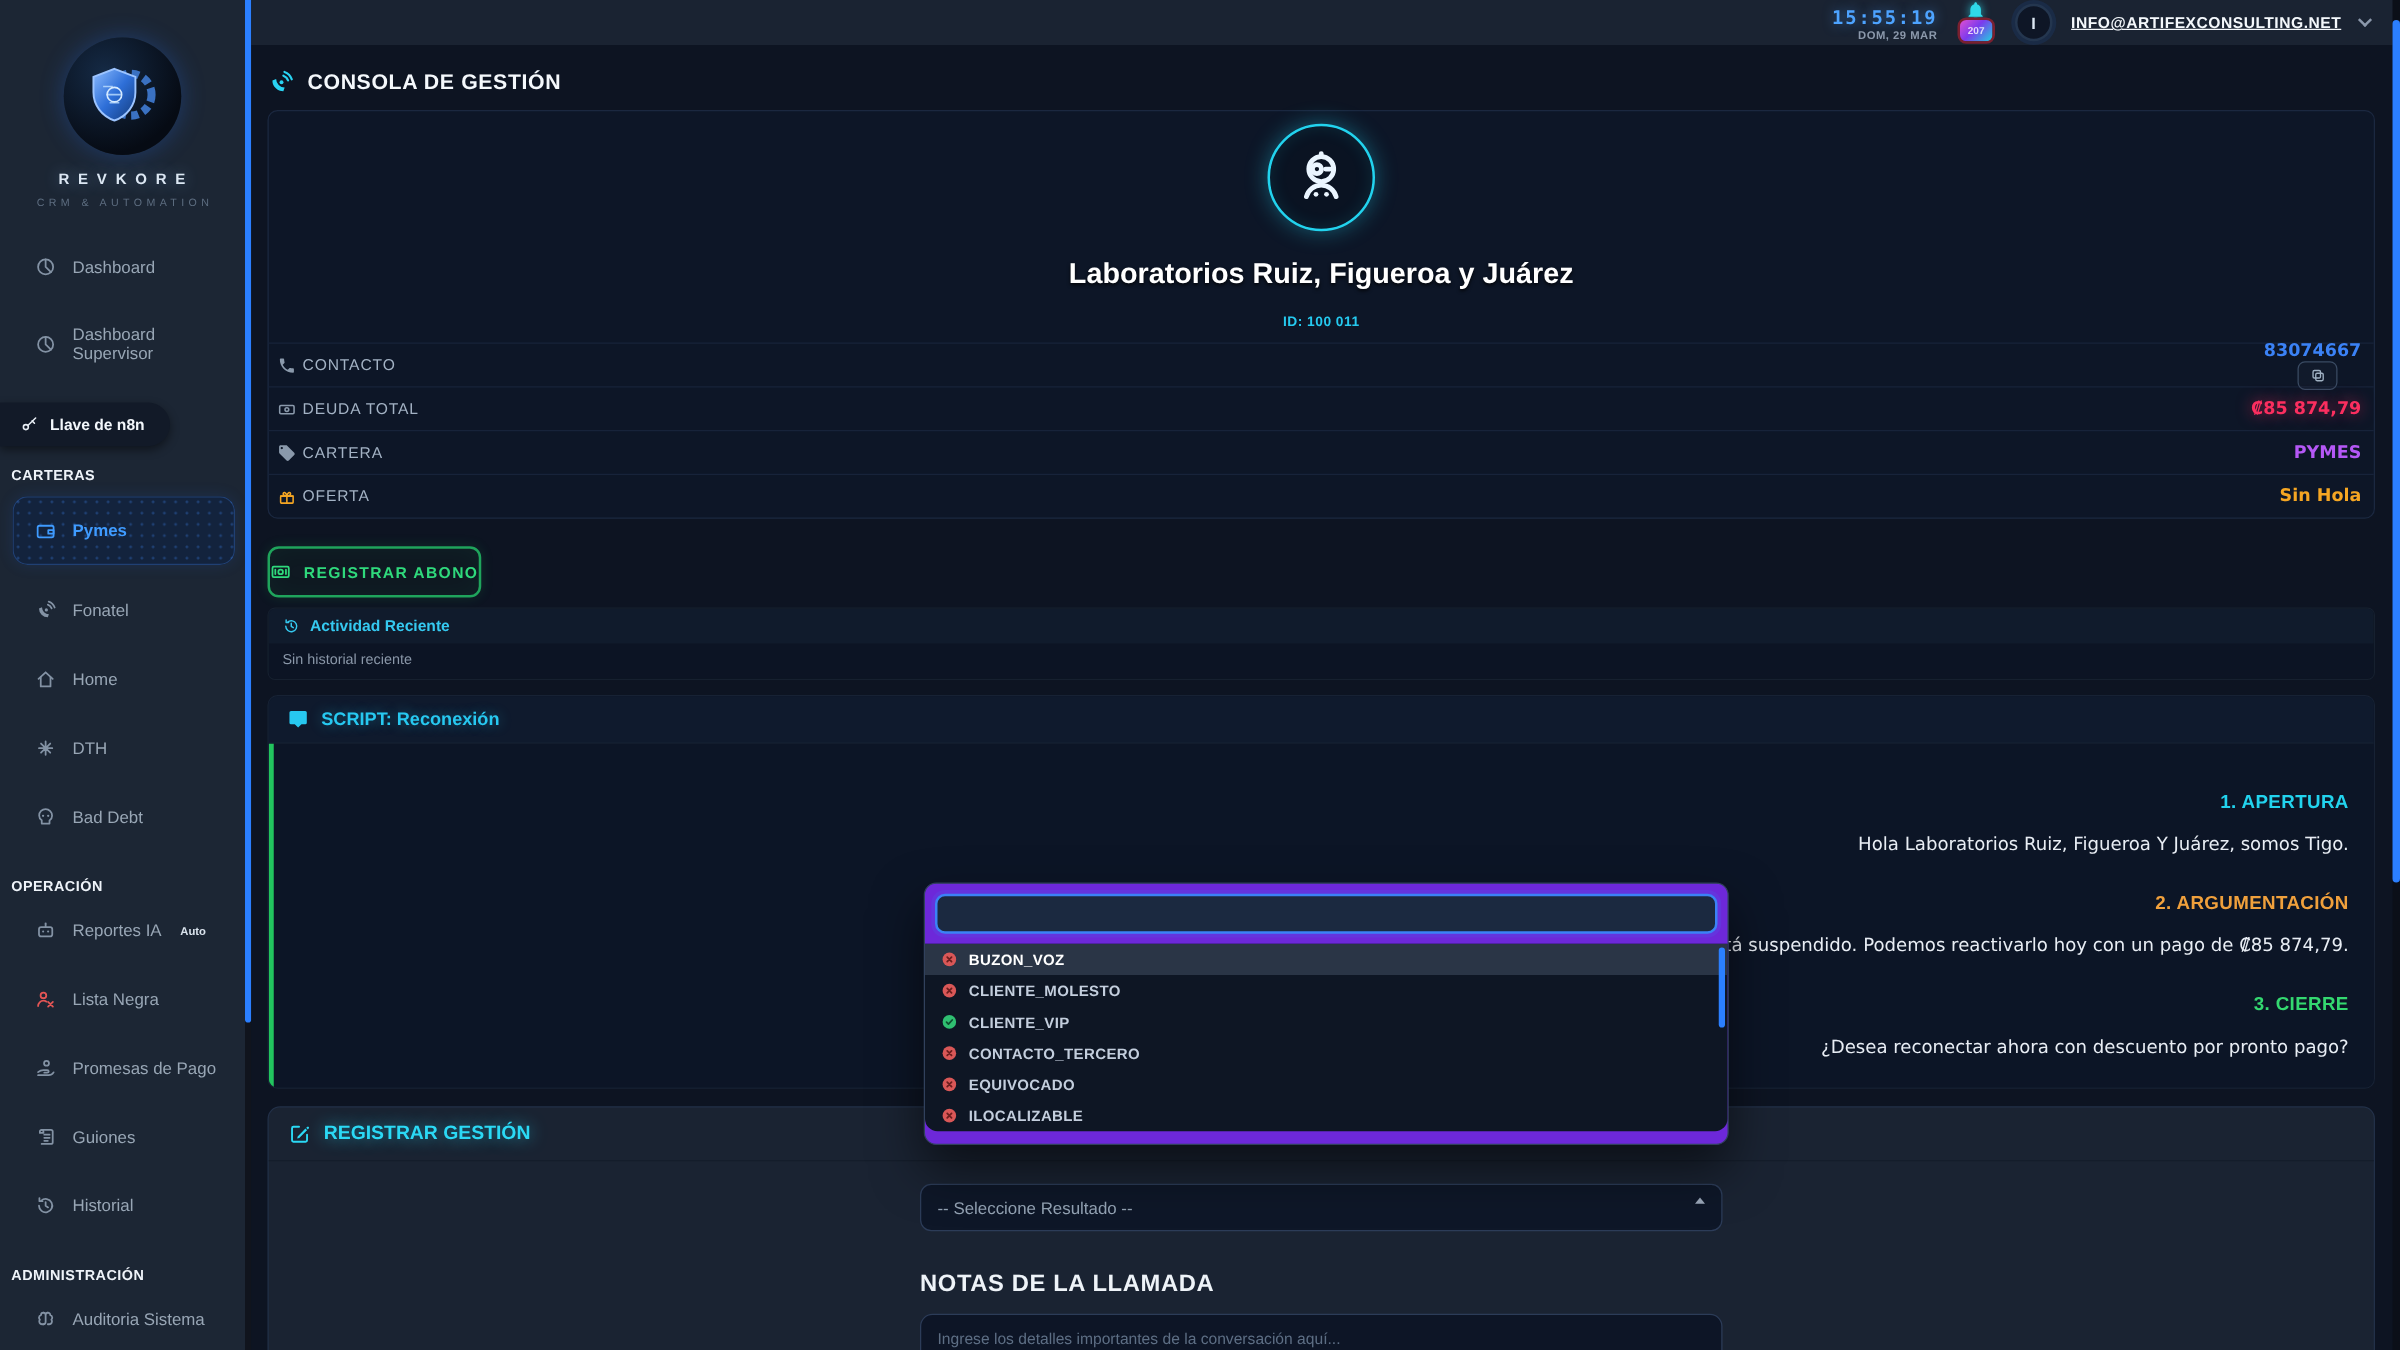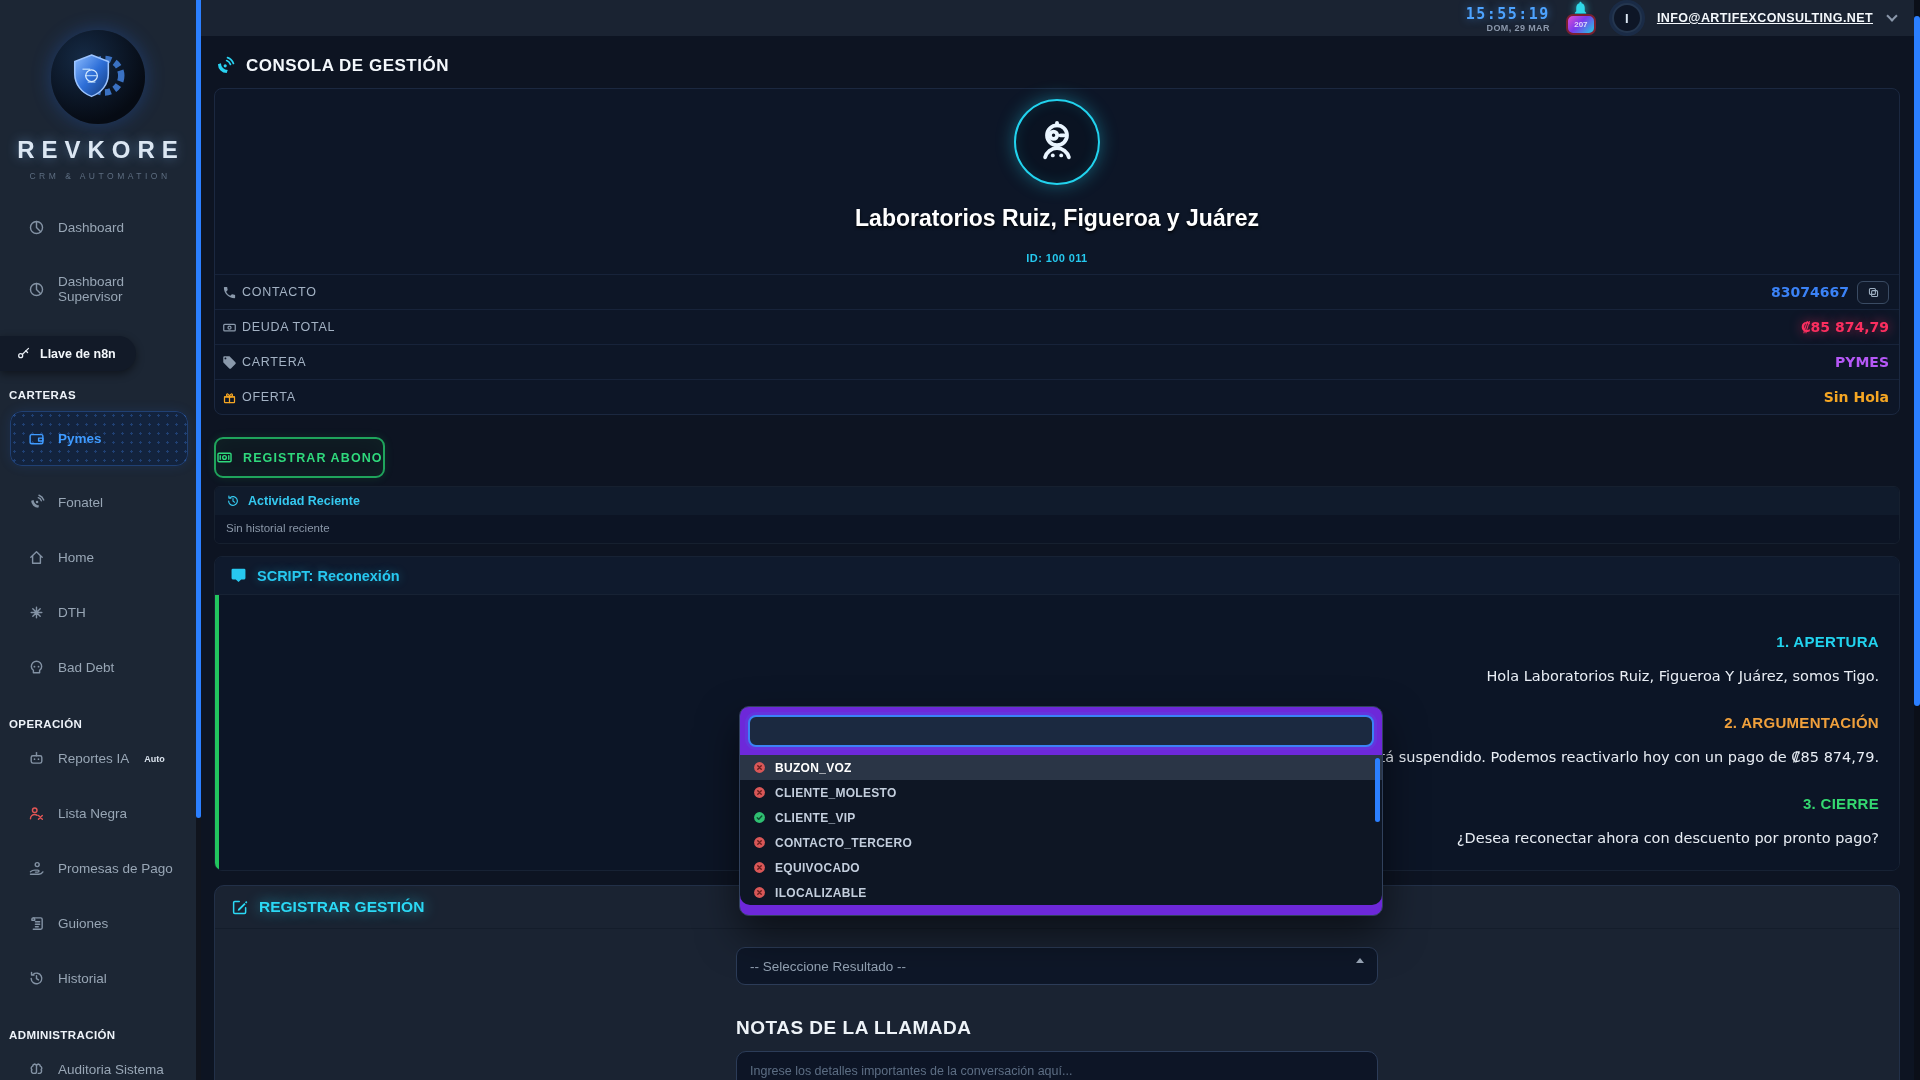--- a/index.html
+++ b/index.html
@@ -9,21 +9,21 @@
 
   
   .sidebar { position:absolute; left:0; top:0; width:196px; height:1080px; background:#1c2634; overflow:hidden; }
   .sb-track { position:absolute; left:196px; top:0; width:5px; height:1080px; background:#10141d; }
   .sb-thumb { position:absolute; left:196px; top:0; width:5px; height:818px; background:#2b7fff; border-radius:0 0 3px 3px; }
   .logo-wrap { padding-top:30px; text-align:center; }
   .logo-circle { width:94px; height:94px; border-radius:50%; margin:0 auto;
     background:radial-gradient(circle at 35% 30%, #152a45, #060b14 72%);
     display:flex; align-items:center; justify-content:center;
     box-shadow:0 0 20px rgba(40,120,255,.28); }
-  .brand { margin-top:12px; font-size:24px; font-weight:bold; letter-spacing:7px; color:#dce7f3;
+  .brand { margin-top:12px; font-size:12px; font-weight:bold; letter-spacing:7px; color:#dce7f3;
            text-shadow:0 0 12px rgba(130,190,255,.45); padding-left:6px; }
   .brand-sub { margin-top:7px; font-size:8.5px; letter-spacing:3.5px; color:#5d6d80; padding-left:4px; }
 
   .nav { margin-top:26px; display:flex; flex-direction:column; }
   .nav-item { display:flex; align-items:center; gap:13px; padding:12px 8px 12px 28px; margin-bottom:14px;
               color:#98a6b5; font-size:13.5px; cursor:pointer; }
   .nav-item .icn { width:17px; height:17px; flex:0 0 17px; color:#8392a4; display:flex; align-items:center; }
   .nav-item .icn svg { width:100%; height:100%; }
   .nav-badge { font-size:9px; font-weight:bold; color:#d9e2ec; margin-left:2px; }
   .nav-section { padding:16px 8px 8px 9px; font-size:11.5px; font-weight:bold; letter-spacing:.4px; color:#eef3f9; }
@@ -84,21 +84,21 @@
   .avatar-xl svg { width:46px; height:46px; }
   .client-name { text-align:center; margin-top:20px; font-size:23px; font-weight:800; color:#ffffff;
                  text-shadow:0 2px 3px rgba(0,0,0,.8); }
   .client-id { text-align:center; margin-top:20px; font-size:11px; font-weight:bold; color:#25c9ef; letter-spacing:.4px; }
   .info-rows { margin-top:10px; }
   .info-row { display:flex; align-items:center; justify-content:space-between; height:35px;
               padding:0 10px 0 7px; border-top:1px solid #17233a; }
   .info-label { display:flex; align-items:center; gap:5px; font-size:12.5px; letter-spacing:.7px; color:#a3b2c4; }
   .info-label .icn { width:15px; height:15px; display:flex; }
   .info-label .icn svg { width:100%; height:100%; }
-  .info-value { font-size:14px; font-weight:800; font-family:"DejaVu Sans", sans-serif; display:flex; align-items:center; }
+  .info-value { font-size:14px; font-weight:800; font-family:"DejaVu Sans", sans-serif; display:flex; align-items:center;flex-direction:column; }
   .glow-red { text-shadow:0 0 12px rgba(251,46,95,.6); }
   .copy-btn { margin-left:8px; width:32px; height:23px; border:1px solid #3a4b63; border-radius:6px;
               display:inline-flex; align-items:center; justify-content:center; color:#9fb0c2; cursor:pointer;
               background:rgba(255,255,255,.02); }
   .copy-btn svg { width:13px; height:13px; }
 
   .abono { margin-top:22px; height:41px; border:2px solid #1fa45c; border-radius:9px;
            background:rgba(22,46,36,.22); display:flex; align-items:center; justify-content:center; gap:10px;
            color:#2fd97c; font-weight:800; font-size:12.5px; letter-spacing:1.1px; cursor:pointer;
            box-shadow:0 0 10px rgba(34,197,94,.14), inset 0 0 20px rgba(34,197,94,.05); }

